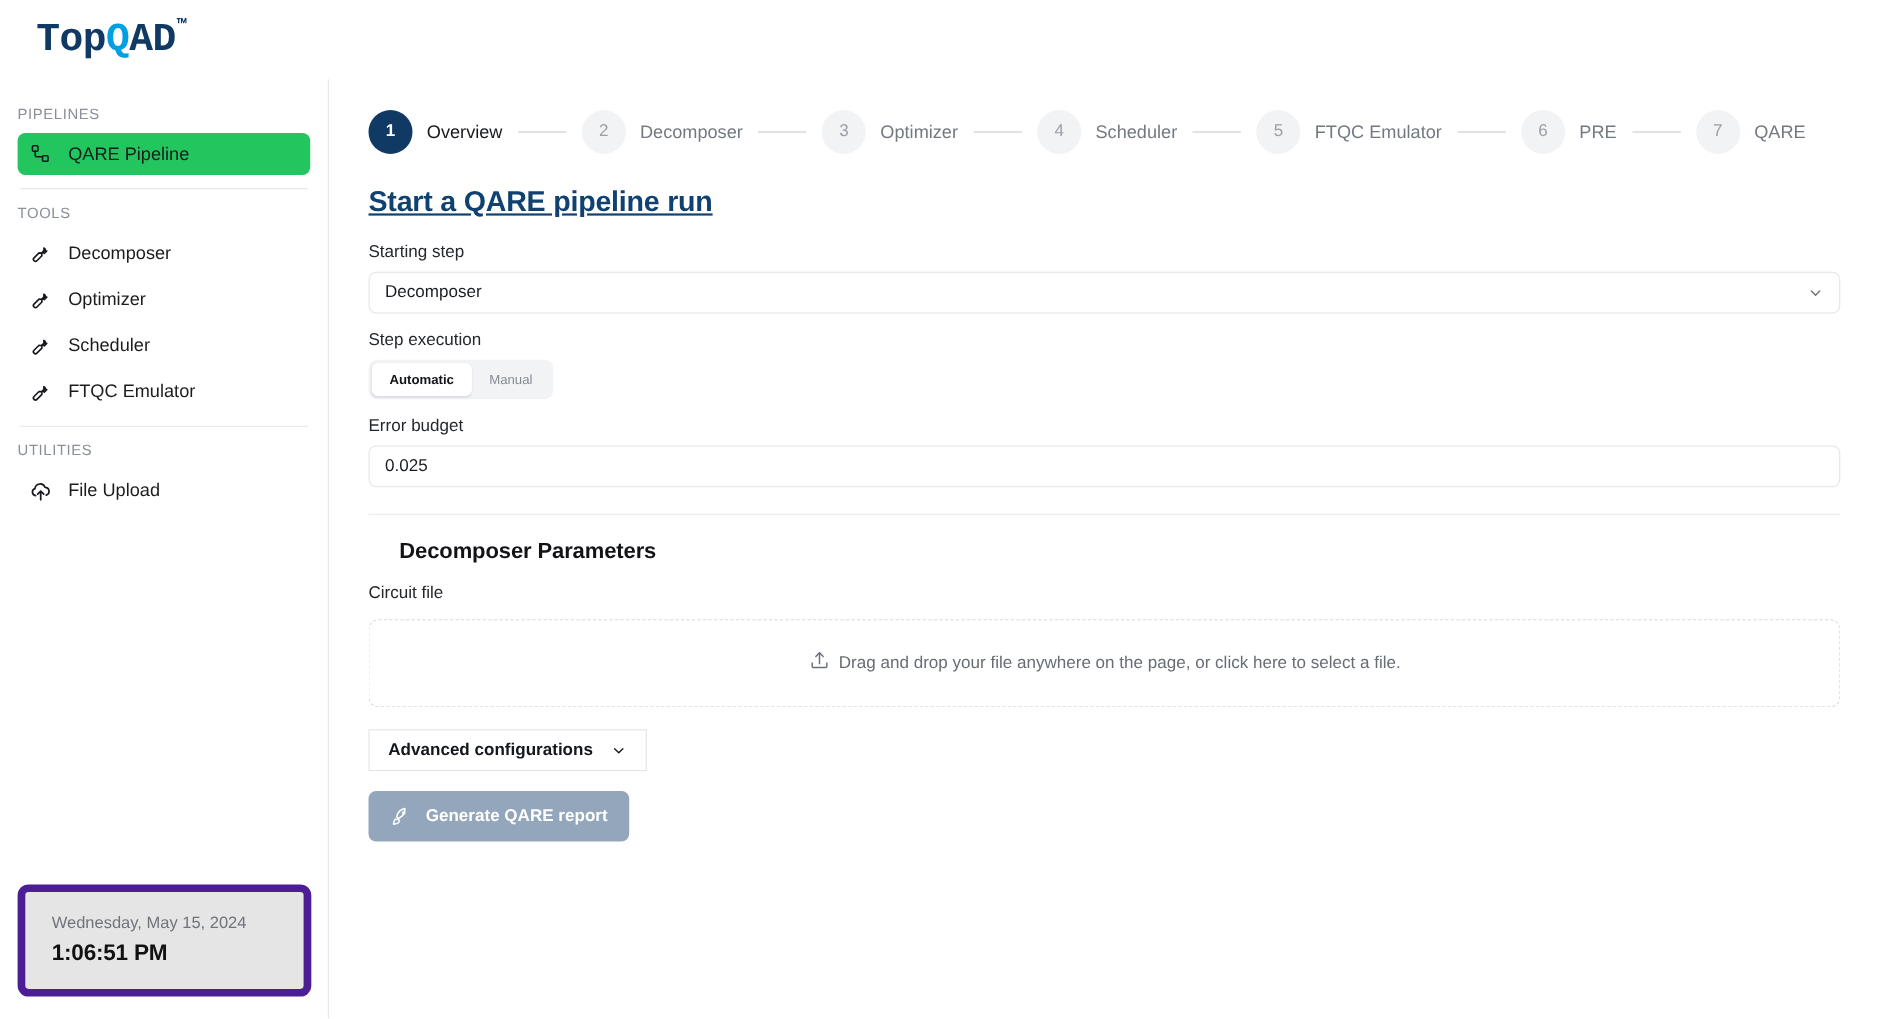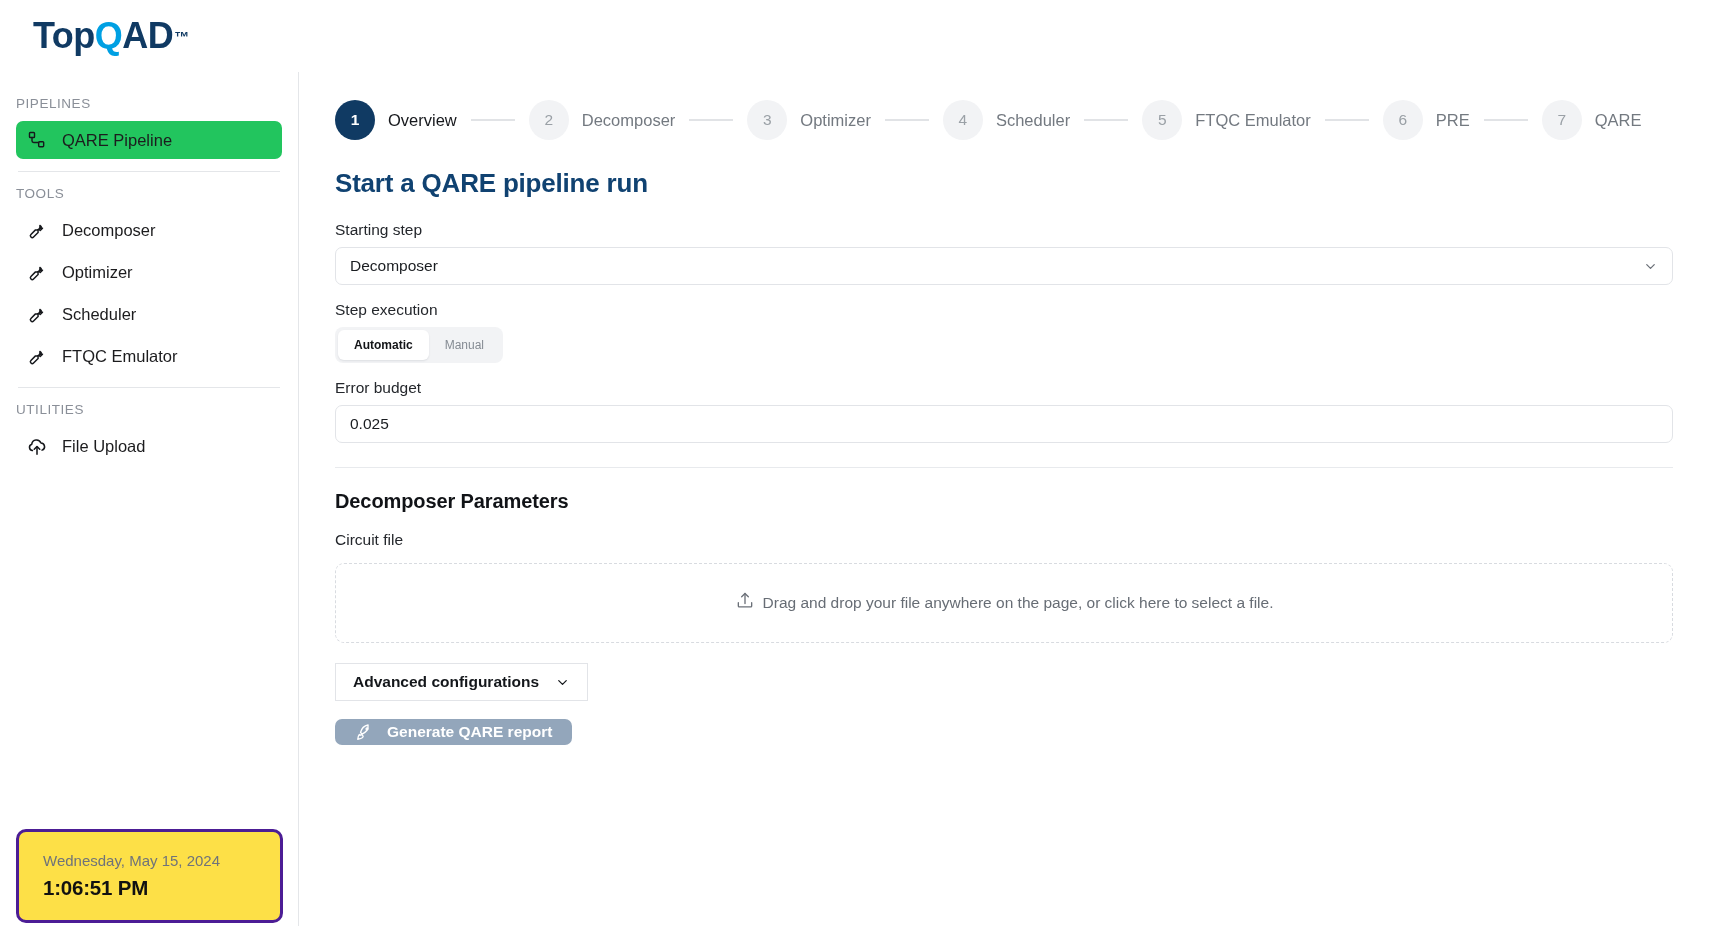--- a/index.html
+++ b/index.html
@@ -21,22 +21,22 @@
     align-items: center;
     padding-left: 33px;
     border-bottom: 1px solid #ffffff;
   }
   .logo {
     font-size: 36px;
     font-weight: bold;
     letter-spacing: -0.5px;
     color: #103a63;
     display: flex;
-    align-items: flex-end;
-    font-family: Liberation Sans, sans-serif;
+    align-items: center;
+    font-family: Liberation Mono, monospace;
   }
   .logo .q-mark { color: #00a0e3; }
   .logo .tm {
     font-size: 15px;
     font-weight: bold;
     position: relative;
     top: -12px;
     margin-left: 1px;
     color: #103a63;
   }
@@ -75,25 +75,25 @@
   .nav-item.active { background: #22c55e; }
   .nav-icon { width: 22px; height: 22px; display: flex; align-items: center; justify-content: center; flex: 0 0 22px; }
   .nav-icon svg { display: block; }
   .divider { height: 1px; background: #e4e6e9; margin: 12px 2px 6px 2px; }
   .tools-group .nav-item { margin-bottom: 4px; }
 
   
   .clock-card {
     position: absolute;
     left: 16px;
-    bottom: 3px;
+    bottom: 20px;
     width: 267px;
-    border: 3px solid #4c1d95;
+    border: 7px solid #4c1d95;
     border-radius: 10px;
-    background: #fde047;
+    background: #e5e5e5;
     padding: 20px 24px;
   }
   .clock-date { font-size: 15px; color: #6f737a; margin-bottom: 7px; }
   .clock-time { font-size: 20.5px; font-weight: bold; color: #111; letter-spacing: -0.2px; }
 
   
   .main { flex: 1; padding: 26px 0 0 0; overflow: hidden; }
   .main-inner { padding-left: 36px; padding-right: 38px; max-width: 1412px; }
 
   
@@ -111,20 +111,21 @@
   .step-line { width: 44px; height: 1.5px; background: #e1e3e6; margin: 0 14px; flex: 0 0 auto; }
 
   
   .page-title {
     font-size: 26px;
     font-weight: bold;
     color: #104271;
     margin-top: 26px;
     margin-bottom: 22px;
     letter-spacing: -0.2px;
+    text-decoration: underline;
   }
 
   .field-label { font-size: 15.5px; color: #24272c; margin-bottom: 8px; }
 
   .select-box, .text-input {
     width: 100%;
     height: 38px;
     border: 1px solid #e2e4e8;
     border-radius: 7px;
     background: #ffffff;
@@ -160,21 +161,21 @@
   }
   .seg.selected {
     background: #ffffff;
     color: #121417;
     font-weight: bold;
     box-shadow: 0 1px 2px rgba(16,24,40,0.09);
   }
 
   .hr { height: 1px; background: #e8eaed; margin: 24px 0 22px 0; }
 
-  .section-title { font-size: 20px; font-weight: bold; color: #111317; margin-bottom: 18px; letter-spacing: -0.1px; }
+  .section-title { font-size: 20px; font-weight: bold; color: #111317; margin-bottom: 18px; letter-spacing: -0.1px; margin-left: 28px; }
 
   
   .dropzone {
     margin-top: 14px;
     border: 1.5px dashed #d8dbe0;
     border-radius: 9px;
     height: 80px;
     display: flex;
     flex-direction: row;
     align-items: center;
@@ -199,21 +200,21 @@
     font-size: 15.5px;
     font-weight: bold;
     color: #14171b;
     cursor: pointer;
   }
   .gen-btn {
     margin-top: 18px;
     display: inline-flex;
     align-items: center;
     gap: 13px;
-    height: 26px;
+    height: 46px;
     padding: 0 20px;
     border: none;
     border-radius: 7px;
     background: #93a6bb;
     color: #ffffff;
     font-size: 15.5px;
     font-weight: bold;
     cursor: default;
   }
   .gen-btn svg { display: block; }

